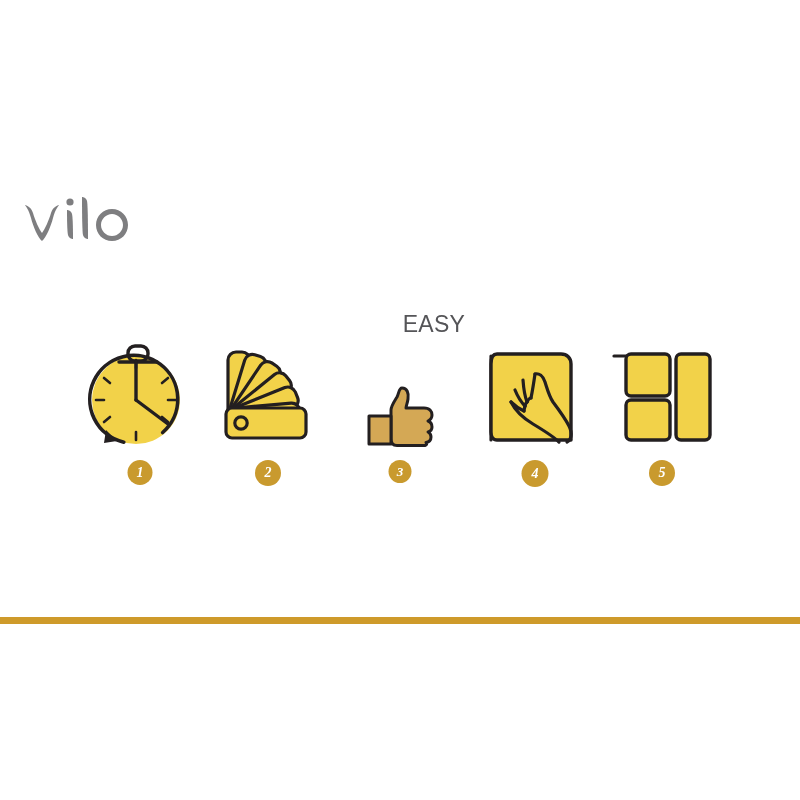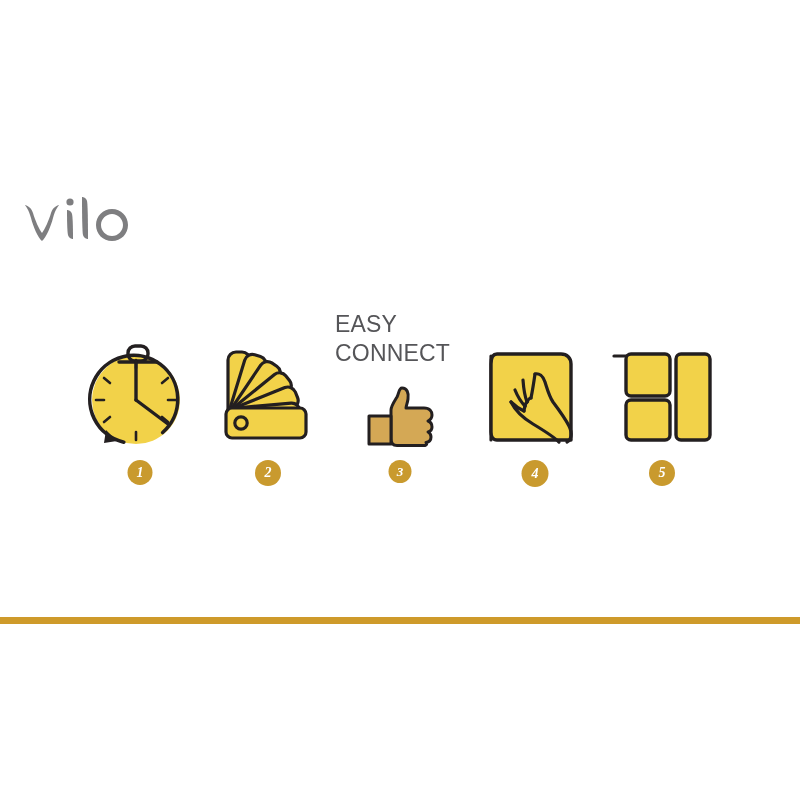--- a/index.html
+++ b/index.html
@@ -55,21 +55,21 @@
     align-items: flex-end;
     justify-content: center;
   }
   .feature-art svg { display: block; overflow: visible; }
 
   .caption {
     position: absolute;
     left: 0;
     top: 10px;
     width: 130px;
-    text-align: left;
+    text-align: right;
     color: #555558;
     font-size: 23px;
     line-height: 29px;
     letter-spacing: 0.2px;
     font-family: "Liberation Sans", sans-serif;
   }
 
   .step-badge {
     position: absolute;
     top: 160px;
@@ -176,21 +176,20 @@
 
         <circle cx="29" cy="85" r="6.2" fill="#F2D249" stroke="#231F20" stroke-width="3.2"></circle>
       </svg>
     </div>
     <div class="step-badge">2</div>
   </div>
 
   <div class="feature-item" data-index="2">
     <div class="caption">
       <div>EASY</div>
-      <div>CONNECT</div>
     </div>
     <div class="feature-art" style="height:148px;align-items:flex-end;">
       <svg width="78" height="62" viewBox="0 0 78 62" style="margin-bottom:2px;">
         <g stroke="#231F20" stroke-width="3" stroke-linejoin="round" stroke-linecap="round">
 
           <path d="M30,55 L30,26 C30,22 33,18 36,13 C38,9 38,4 41,4
                    C46,4 48,9 47,15 C46.5,19 45,22 45,24 L63,24
                    C69,24 71,28 71,31 C71,34 69,36 67,37
                    C70,38 71,40 71,43 C71,45.5 69,47.5 67,48
                    C69,49 70,51 70,53 C70,56 68,58 65,58.5

